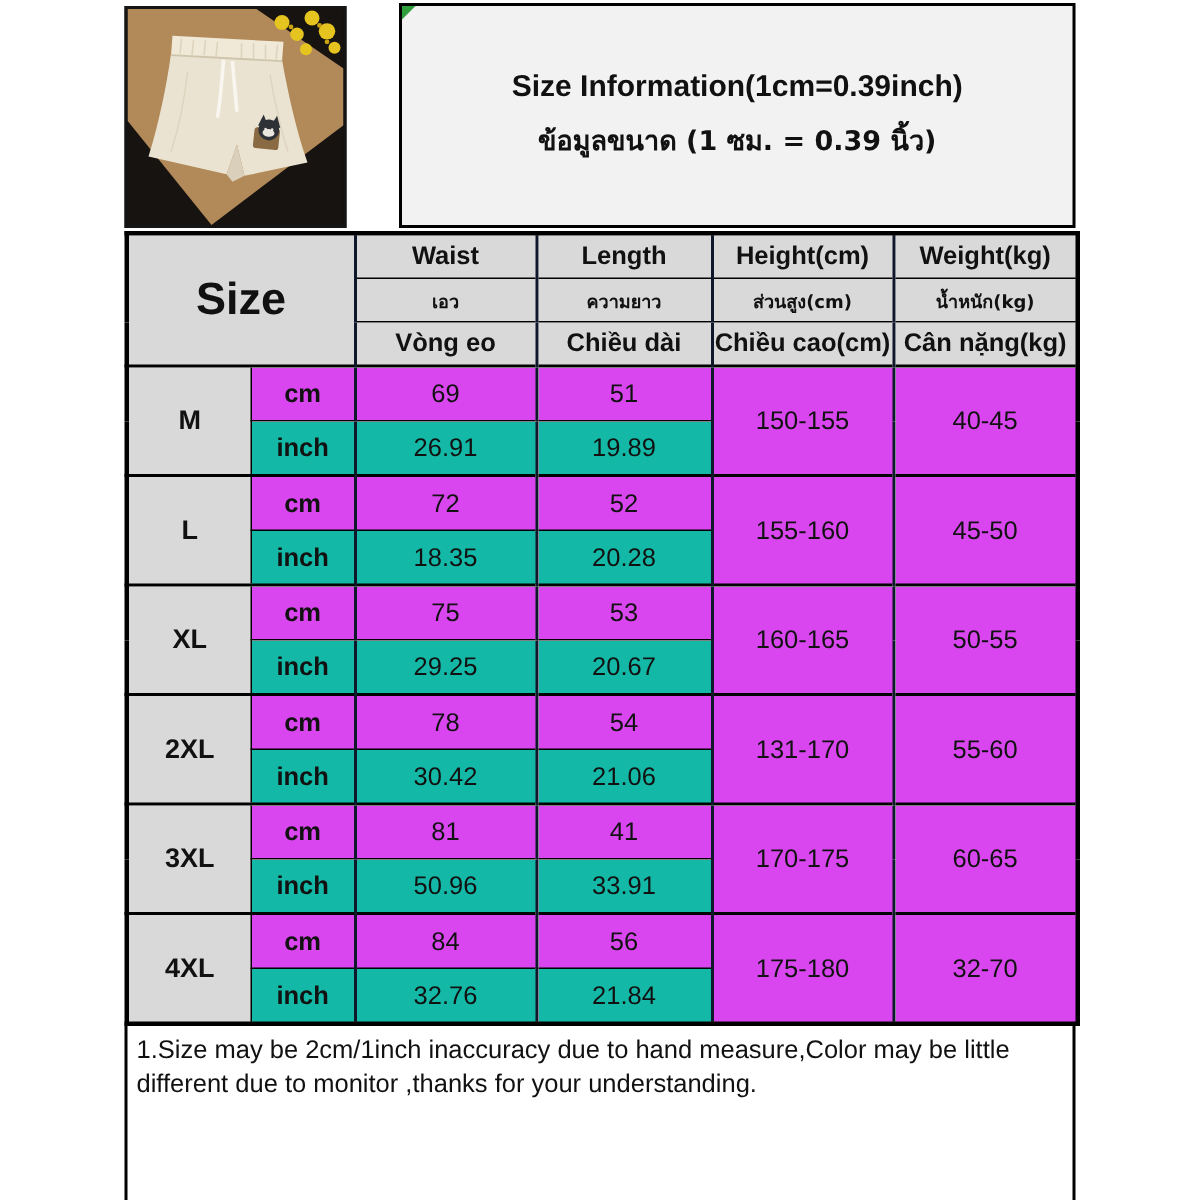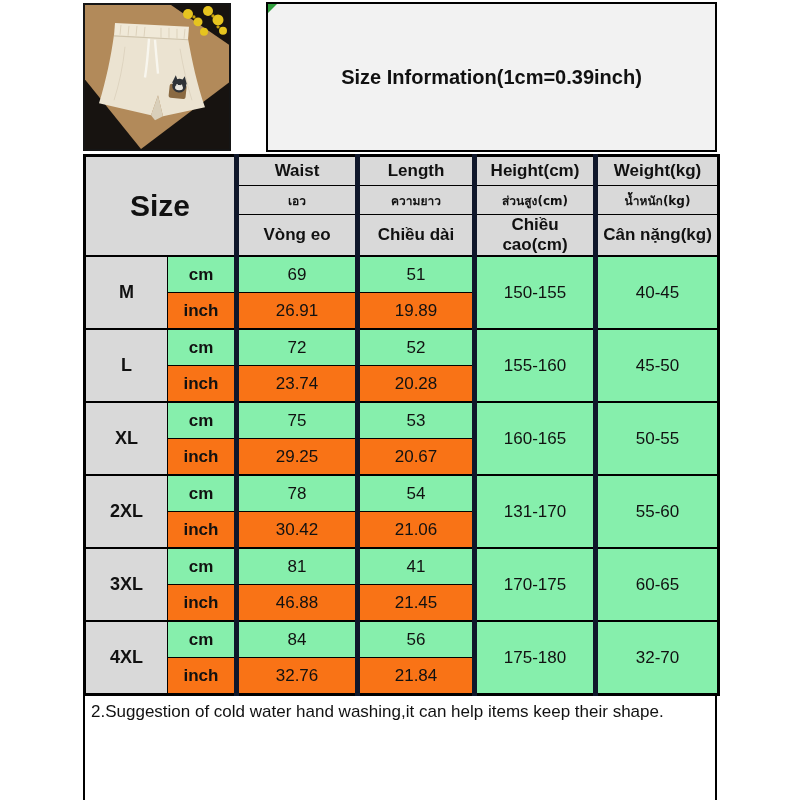--- a/index.html
+++ b/index.html
@@ -1,21 +1,21 @@
 <!DOCTYPE html>
 <html><head>
 <meta charset="utf-8">
 <style>
   html,body{margin:0;padding:0;background:#ffffff;}
   body{width:800px;height:800px;overflow:hidden;
        font-family:"Liberation Sans","DejaVu Sans",sans-serif;color:#111;}
   .page{width:634px;margin-left:83px;padding-top:2px;}
 
   
-  .top{display:flex;align-items:center;height:150px;gap:32px;}
+  .top{display:flex;align-items:flex-end;height:150px;gap:32px;}
   .photo{width:148px;height:148px;border:2px solid #151515;box-sizing:border-box;
          flex:0 0 auto;background:#171310;}
   .photo svg{display:block;width:100%;height:100%;}
   .titlebox{flex:1;height:150px;margin-left:3px;border:2px solid #000;box-sizing:border-box;
             background:#f2f2f2;position:relative;display:flex;flex-direction:column;
             justify-content:center;align-items:center;gap:9px;text-align:center;}
   .corner{position:absolute;top:0;left:0;width:0;height:0;
           border-top:9px solid #2f9e3c;border-right:9px solid transparent;}
   .t-en,.t-vi{font-size:20px;font-weight:700;letter-spacing:0;}
   .t-th{font-size:18px;font-weight:700;font-family:"DejaVu Sans","Liberation Sans",sans-serif;}
@@ -24,24 +24,24 @@
   table{width:634px;table-layout:fixed;border-collapse:collapse;border:3px solid #000;
         margin-top:2px;}
   col.c-size{width:83px;}  col.c-unit{width:69px;}
   col.c-waist{width:121px;}col.c-length{width:117px;}
   col.c-height{width:121px;}col.c-weight{width:123px;}
   td{border:1px solid #000;text-align:center;vertical-align:middle;
      font-size:17px;padding:0;overflow:hidden;}
   thead td{height:28px;background:#d9d9d9;font-weight:700;}
   thead td.thai{font-family:"DejaVu Sans","Liberation Sans",sans-serif;font-size:12px;}
   td.size-head{font-size:30px;font-weight:700;background:#d9d9d9;}
-  .cL{border-left:5px solid #0f172a;}
+  .cL{border-left:2px solid #0f172a;}
   tbody td{height:35px;background:#fff;}
-  tr.cm-row > td{background:#86efac;border-top:2px solid #000;}
-  tr.inch-row > td{background:#f97316;}
+  tr.cm-row > td{background:#d946ef;border-top:2px solid #000;}
+  tr.inch-row > td{background:#14b8a6;}
   td.sz{background:#d9d9d9 !important;font-weight:700;font-size:18px;}
   td.unit{font-weight:700;}
   td.merged{background:#f2f2f2;}
 
   
   .notes{border:2px solid #000;border-top:none;box-sizing:border-box;height:133px;
          padding:4px 8px 0 6px;font-size:17px;line-height:1.36;background:#fff;}
 </style>
 </head>
 <body>
@@ -84,20 +84,21 @@
           <circle cx="138" cy="26" r="4"></circle>
           <circle cx="109" cy="12" r="1.6" fill="#caa30e"></circle>
           <circle cx="128" cy="11" r="1.6" fill="#caa30e"></circle>
           <circle cx="133" cy="22" r="1.6" fill="#caa30e"></circle>
         </g>
       </svg>
     </div>
     <div class="titlebox">
       <div class="corner"></div>
       <div class="t-en">Size Information(1cm=0.39inch)</div>
+      <div class="t-th">ข้อมูลขนาด (1 ซม. = 0.39 นิ้ว)</div>
     </div>
   </div>
 
   <table>
     <colgroup>
       <col class="c-size">
         <col class="c-unit">
         <col class="c-waist">
       <col class="c-length">
         <col class="c-height">
@@ -141,21 +142,21 @@
     <tr class="cm-row">
       <td class="sz" rowspan="2">L</td>
       <td class="unit">cm</td>
       <td class="val cL">72</td>
       <td class="val cL">52</td>
       <td class="merged cL" rowspan="2">155-160</td>
       <td class="merged cL" rowspan="2">45-50</td>
     </tr>
     <tr class="inch-row">
       <td class="unit">inch</td>
-      <td class="val cL">23.74</td>
+      <td class="val cL">18.35</td>
       <td class="val cL">20.28</td>
     </tr>
     <tr class="cm-row">
       <td class="sz" rowspan="2">XL</td>
       <td class="unit">cm</td>
       <td class="val cL">75</td>
       <td class="val cL">53</td>
       <td class="merged cL" rowspan="2">160-165</td>
       <td class="merged cL" rowspan="2">50-55</td>
     </tr>
@@ -180,36 +181,36 @@
     <tr class="cm-row">
       <td class="sz" rowspan="2">3XL</td>
       <td class="unit">cm</td>
       <td class="val cL">81</td>
       <td class="val cL">41</td>
       <td class="merged cL" rowspan="2">170-175</td>
       <td class="merged cL" rowspan="2">60-65</td>
     </tr>
     <tr class="inch-row">
       <td class="unit">inch</td>
-      <td class="val cL">46.88</td>
-      <td class="val cL">21.45</td>
+      <td class="val cL">50.96</td>
+      <td class="val cL">33.91</td>
     </tr>
     <tr class="cm-row">
       <td class="sz" rowspan="2">4XL</td>
       <td class="unit">cm</td>
       <td class="val cL">84</td>
       <td class="val cL">56</td>
       <td class="merged cL" rowspan="2">175-180</td>
       <td class="merged cL" rowspan="2">32-70</td>
     </tr>
     <tr class="inch-row">
       <td class="unit">inch</td>
       <td class="val cL">32.76</td>
       <td class="val cL">21.84</td>
     </tr>
       </tbody>
   </table>
 
   <div class="notes">
-    <div>2.Suggestion of cold water hand washing,it can help items keep their shape.</div>
+    <div>1.Size may be 2cm/1inch inaccuracy due to hand measure,Color may be little different due to monitor ,thanks for your understanding.</div>
   </div>
 
 </div>
 
 </body></html>

